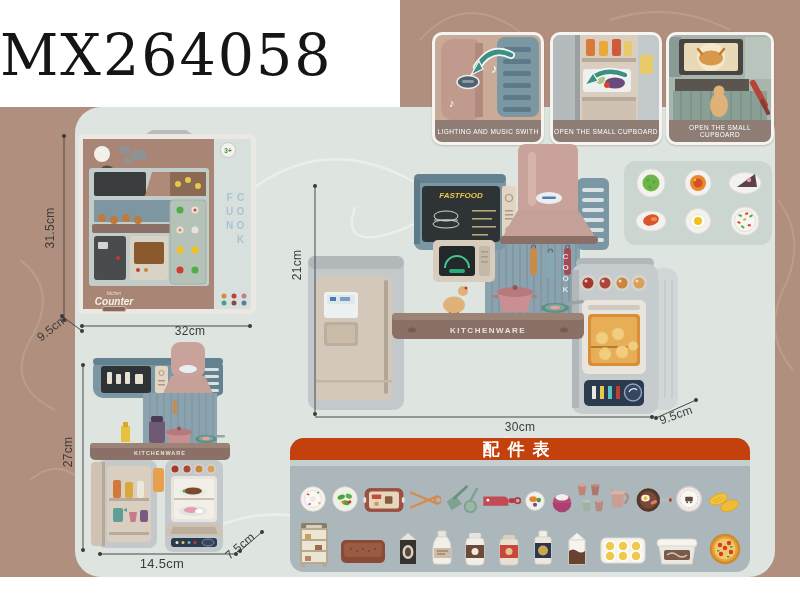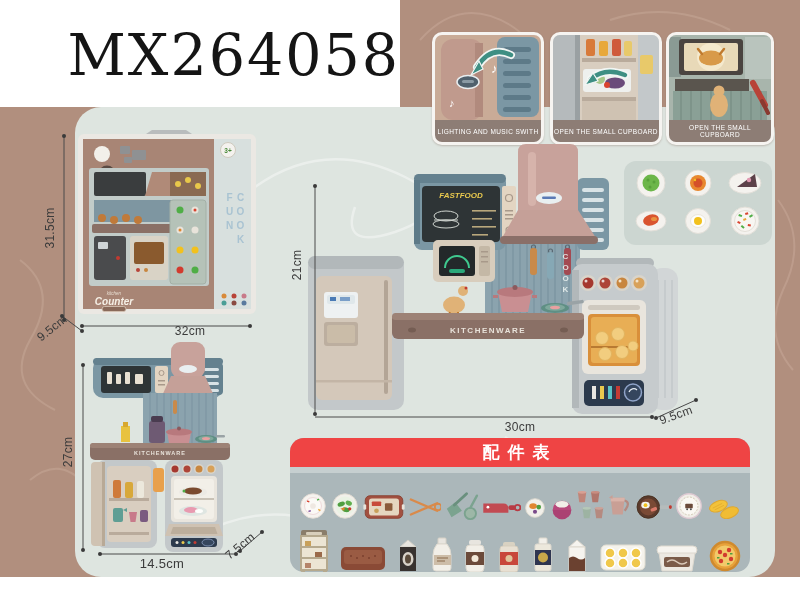--- a/index.html
+++ b/index.html
@@ -4,41 +4,41 @@
 <style>
   html,body{margin:0;padding:0;background:#fff;}
   #stage{position:relative;width:800px;height:600px;overflow:hidden;background:#fff;
          font-family:"Liberation Sans",sans-serif;}
   .abs{position:absolute;}
   
   #bg-brown{left:0;top:0;width:800px;height:577px;background:#b18f7e;}
   #card{left:75px;top:107px;width:700px;height:470px;background:#dee5e0;border-radius:26px;}
   
   #title-box{left:0;top:0;width:400px;height:107px;background:#ffffff;}
-  #title-box h1{margin:0;height:107px;line-height:110px;text-align:right;
+  #title-box h1{margin:0;height:107px;line-height:110px;text-align:left;
     font-family:"DejaVu Serif","Liberation Serif",serif;font-weight:normal;
     font-size:57px;letter-spacing:2px;color:#151515;}
   
   .callout{top:32px;width:112px;height:113px;background:#f6f4f1;border-radius:10px;
     padding:3px;box-sizing:border-box;box-shadow:0 1px 2px rgba(90,60,45,.25);}
   .callout .img{height:85px;border-radius:7px 7px 0 0;overflow:hidden;position:relative;}
   .callout .lbl{height:22px;background:#8d7d75;border-radius:0 0 7px 7px;color:#fff;
     font-size:6.5px;letter-spacing:.4px;display:flex;align-items:center;justify-content:center;
     text-align:center;}
   
   .dim{position:absolute;font-size:12px;color:#3b3b3b;text-align:center;letter-spacing:.3px;}
   
   .vtext{position:absolute;writing-mode:vertical-rl;text-orientation:upright;font-weight:bold;}
   #cookfun{left:224px;top:192px;height:96px;font-size:10px;letter-spacing:3px;color:#a9c3d2;}
   #wallcook{left:561px;top:252px;height:50px;font-size:8px;letter-spacing:2px;color:rgba(236,243,241,.85);}
   
   #plates-panel{left:624px;top:161px;width:148px;height:84px;background:#ccd6d1;border-radius:12px;}
   
   #acc-panel{left:290px;top:438px;width:460px;height:134px;background:#abb7ba;border-radius:14px;overflow:hidden;}
-  #acc-header{height:29px;background:#ef4444;display:flex;align-items:center;justify-content:center;
+  #acc-header{height:22px;background:#c2410c;display:flex;align-items:center;justify-content:center;
     color:#fff;font-weight:bold;font-size:17px;letter-spacing:8px;}
   #acc-strip{height:6px;background:#c6cfd0;}
   .acc-row{display:flex;justify-content:space-between;align-items:flex-end;padding:2px 7px 0 7px;}
   .acc-item{display:flex;align-items:flex-end;}
   svg{display:block;}
 </style>
 </head>
 <body>
 
 <div id="stage">

